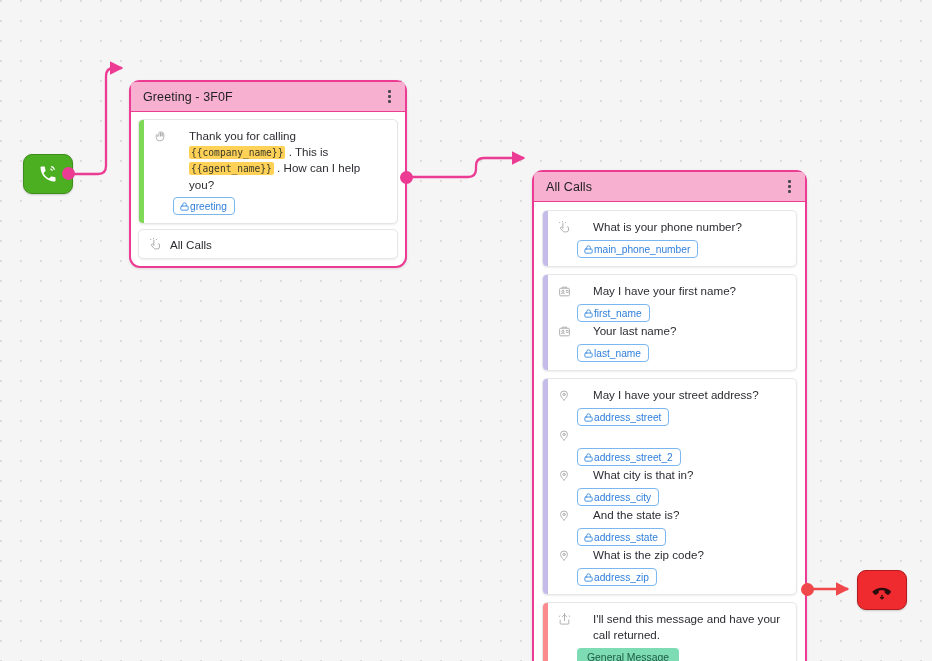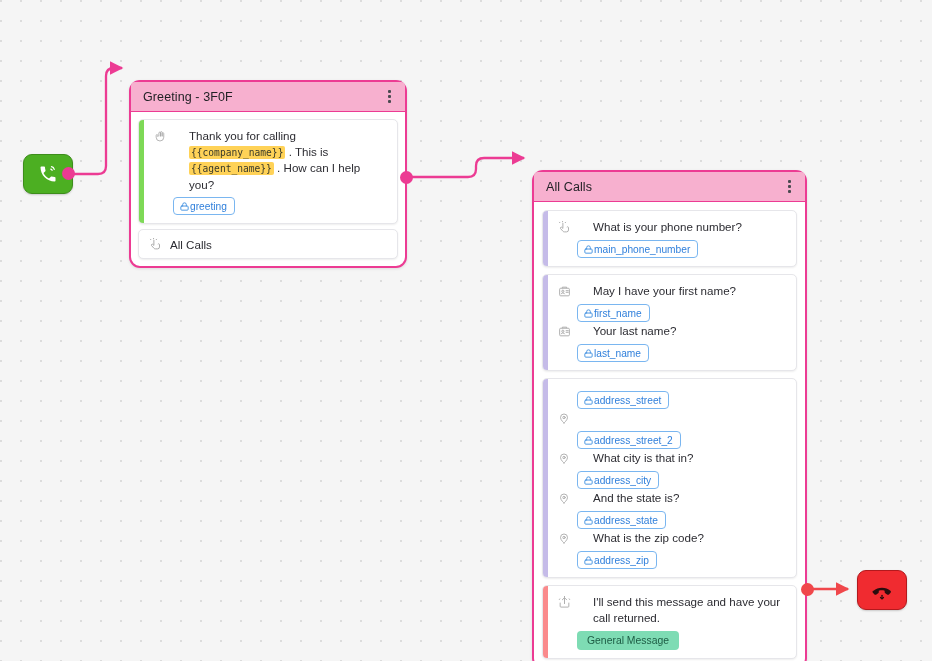--- a/index.html
+++ b/index.html
@@ -413,20 +413,29 @@
             </span>
           </div>
 
         </div>
       </div>
 
       <div class="step-block">
         <div class="accent-bar" style="background:#c5bbe8;"></div>
         <div class="step-inner">
 
+          <div class="prompt-row">
+            <span class="prompt-icon">
+              <svg width="12" height="13" viewBox="0 0 24 24" fill="none" stroke="#8d8d93" stroke-width="1.8" stroke-linecap="round" stroke-linejoin="round">
+                  <path d="M12 21s7-5.7 7-11a7 7 0 1 0-14 0c0 5.3 7 11 7 11z"></path>
+                  <circle cx="12" cy="10" r="2.4"></circle>
+                </svg>
+            </span>
+            <span class="prompt-text">May I have your street address?</span>
+          </div>
           <div class="chip-row">
             <span class="var-chip">
               <span>
                   <svg width="11" height="11" viewBox="0 0 24 24" fill="none" stroke="#3f8fe0" stroke-width="2" stroke-linecap="round" stroke-linejoin="round">
                     <rect x="4" y="11" width="16" height="9" rx="2"></rect>
                     <path d="M8 11V8a4 4 0 0 1 8 0v3"></path>
                   </svg>
                 </span>
               <span>address_street</span>
             </span>

